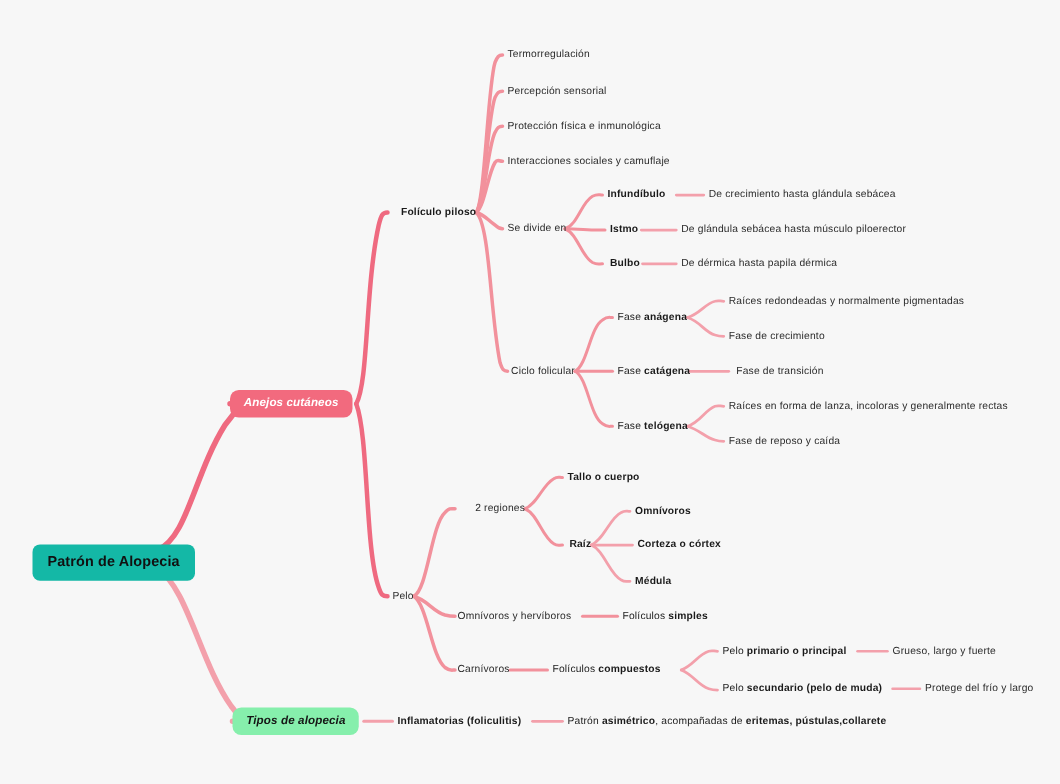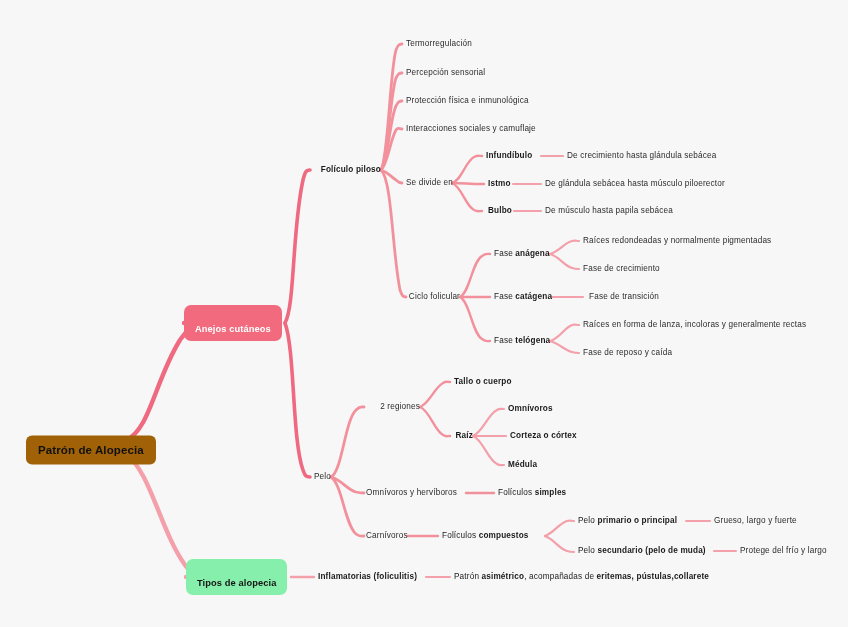--- a/index.html
+++ b/index.html
@@ -31,38 +31,39 @@
     letter-spacing: 0.02em;
     transform: translateY(-50%);
   }
   .node.lvl-leaf { color: #2b2b2b; }
   .node.bold { font-weight: bold; }
   .node.anchor-end { transform: translate(-100%, -50%); }
 
   .root-node {
     position: absolute;
     transform: translate(0, -50%);
-    background: #a16207;
+    background: #14b8a6;
     border-radius: 6px;
     padding: 8px 12px 9px 12px;
     font-size: 11.5px;
     font-weight: bold;
     color: #111111;
     white-space: nowrap;
     letter-spacing: 0.01em;
   }
   .pill {
     position: absolute;
     transform: translate(0, -50%);
     border-radius: 7px;
-    padding: 19px 11px 7px 11px;
+    padding: 5px 11px 7px 11px;
     font-size: 9.3px;
     font-weight: bold;
     white-space: nowrap;
     letter-spacing: 0.01em;
+    font-style: italic;
   }
   .pill-primary {
     background: #f26a7e;
     color: #ffffff;
   }
   .pill-secondary {
     background: #86efac;
     color: #151515;
   }
   .node b { font-weight: bold; }
@@ -153,21 +154,21 @@
 
   <div class="node lvl-leaf" style="left:406px; top:183px;">Se divide en</div>
 
   <div class="node bold" style="left:486px; top:156px;">Infundíbulo</div>
   <div class="node lvl-leaf" style="left:567px; top:156px;">De crecimiento hasta glándula sebácea</div>
 
   <div class="node bold" style="left:488px; top:184px;">Istmo</div>
   <div class="node lvl-leaf" style="left:545px; top:184px;">De glándula sebácea hasta músculo piloerector</div>
 
   <div class="node bold" style="left:488px; top:211px;">Bulbo</div>
-  <div class="node lvl-leaf" style="left:545px; top:211px;">De músculo hasta papila sebácea</div>
+  <div class="node lvl-leaf" style="left:545px; top:211px;">De dérmica hasta papila dérmica</div>
 
   <div class="node lvl-leaf anchor-end" style="left:460px; top:297px;">Ciclo folicular</div>
 
   <div class="node" style="left:494px; top:254px;"><span class="reg">Fase </span><b>anágena</b></div>
   <div class="node lvl-leaf" style="left:583px; top:241px;">Raíces redondeadas y normalmente pigmentadas</div>
   <div class="node lvl-leaf" style="left:583px; top:269px;">Fase de crecimiento</div>
 
   <div class="node" style="left:494px; top:297px;"><span class="reg">Fase </span><b>catágena</b></div>
   <div class="node lvl-leaf" style="left:589px; top:297px;">Fase de transición</div>
 

